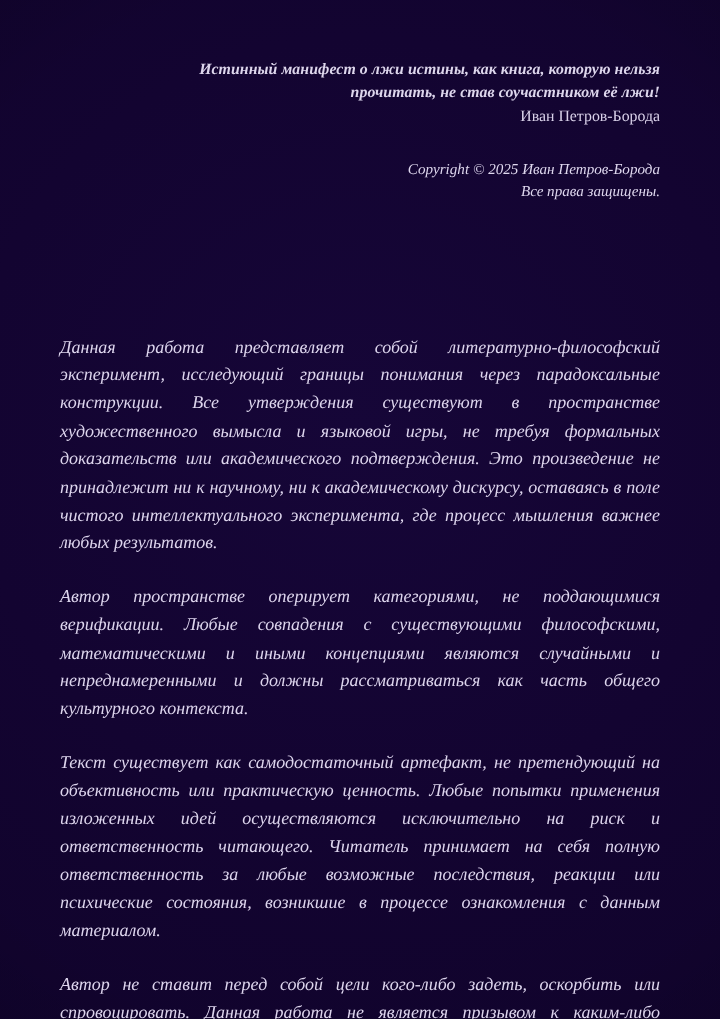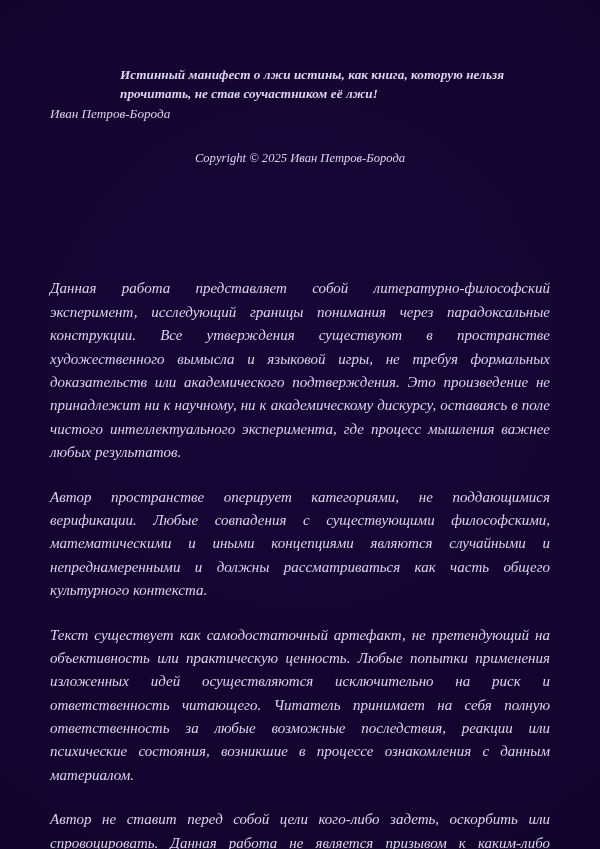--- a/index.html
+++ b/index.html
@@ -38,46 +38,46 @@
 
   .content {
     position: relative;
     z-index: 2;
     padding: 0 50px;
     box-sizing: border-box;
   }
 
   
   .title-block {
-    padding-top: 66px;
+    padding-top: 49px;
+    text-align: right;
   }
   .doc-title {
     margin: 0;
     font-size: 13.2px;
     font-style: italic;
     font-weight: bold;
     line-height: 1.42;
     color: #ddd6ec;
     letter-spacing: 0.05px;
     max-width: 430px;
     margin-left: auto;
   }
   .doc-author {
     margin: 2px 0 0 0;
     font-size: 13.2px;
-    font-style: italic;
     font-weight: normal;
     line-height: 1.42;
     color: #d9d1e9;
   }
 
   
   .copyright-block {
     margin-top: 25px;
-    text-align: center;
+    text-align: right;
   }
   .copyright-line {
     margin: 0;
     font-size: 12.6px;
     font-style: italic;
     font-weight: normal;
     line-height: 1.45;
     color: #ded7ee;
   }
 
@@ -139,20 +139,21 @@
 <div class="page">
   <div class="content">
 
     <div class="title-block">
       <p class="doc-title">Истинный манифест о лжи истины, как книга, которую нельзя прочитать, не став соучастником её лжи!</p>
       <p class="doc-author">Иван Петров-Борода</p>
     </div>
 
     <div class="copyright-block">
       <p class="copyright-line">Copyright © 2025 Иван Петров-Борода</p>
+      <p class="copyright-line">Все права защищены.</p>
     </div>
 
 
 
     <div class="gap"></div>
 
     <div class="disclaimers">
       <p class="para">Данная работа представляет собой литературно-философский эксперимент, исследующий границы понимания через парадоксальные конструкции. Все утверждения существуют в пространстве художественного вымысла и языковой игры, не требуя формальных доказательств или академического подтверждения. Это произведение не принадлежит ни к научному, ни к академическому дискурсу, оставаясь в поле чистого интеллектуального эксперимента, где процесс мышления важнее любых результатов.</p>
       <p class="para">Автор пространстве оперирует категориями, не поддающимися верификации. Любые совпадения с существующими философскими, математическими и иными концепциями являются случайными и непреднамеренными и должны рассматриваться как часть общего культурного контекста.</p>
       <p class="para">Текст существует как самодостаточный артефакт, не претендующий на объективность или практическую ценность. Любые попытки применения изложенных идей осуществляются исключительно на риск и ответственность читающего. Читатель принимает на себя полную ответственность за любые возможные последствия, реакции или психические состояния, возникшие в процессе ознакомления с данным материалом.</p>

